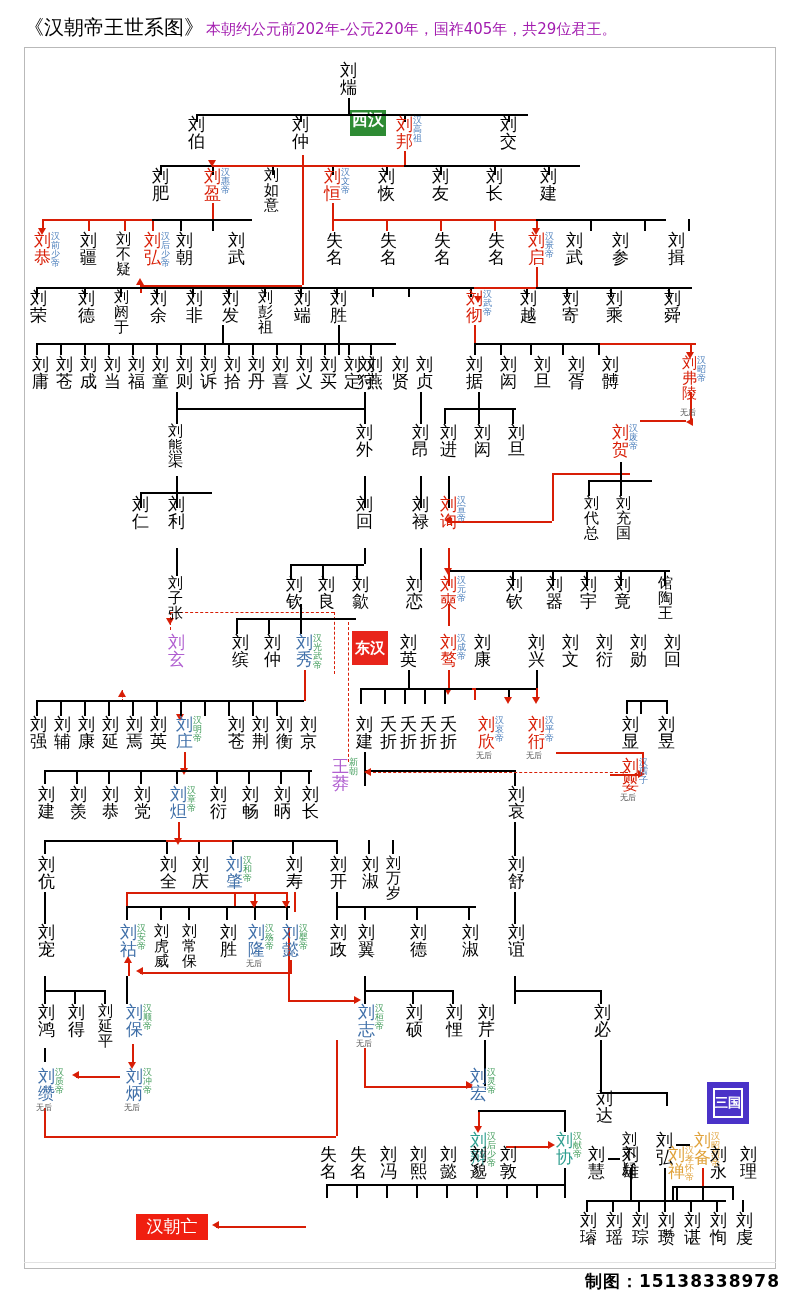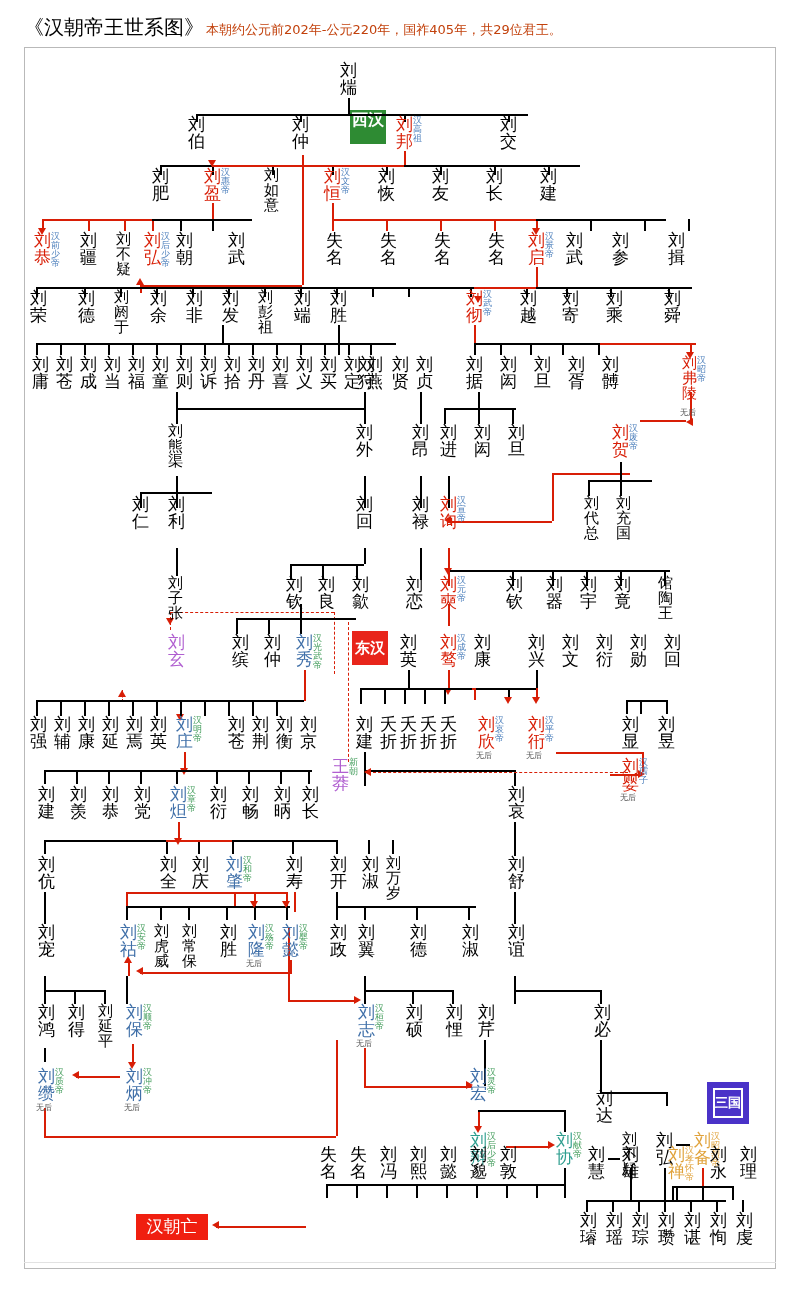--- a/index.html
+++ b/index.html
@@ -7,21 +7,21 @@
   body{
     font-family:"DejaVu Sans","Liberation Sans",sans-serif;
     width:800px;height:1307px;position:relative;overflow:hidden;
     -webkit-font-smoothing:antialiased;
   }
   #root{position:relative;width:800px;height:1307px;}
 
   
   .hdr{position:absolute;left:24px;top:14px;white-space:nowrap;}
   .hdr .t1{font-size:20px;font-weight:400;color:#000;letter-spacing:0px;}
-  .hdr .t2{font-size:13px;color:#c2410c;margin-left:2px;}
+  .hdr .t2{font-size:15px;color:#a21caf;margin-left:2px;}
 
   
   .frame{position:absolute;left:24px;top:47px;width:752px;height:1222px;
          border:1px solid #b9b9b9;background:#fff;box-sizing:border-box;}
 
   
   .node{position:absolute;white-space:nowrap;}
   
   .vname{display:inline-block;vertical-align:top;text-align:center;}
   .vname span{display:block;font-size:17px;line-height:17px;height:17px;}
@@ -40,21 +40,21 @@
   .c-blue{color:#4a7ebb;}
   .c-steel{color:#3f6fa8;}
   .c-green{color:#3f9b58;}
   .c-teal{color:#2e9e8f;}
   .c-purple{color:#b05fd0;}
   .c-orange{color:#e0a23a;}
 
   
   .seal{position:absolute;color:#fff;font-weight:700;text-align:center;
         font-size:16px;line-height:18px;letter-spacing:0;}
-  .seal.xihan{background:#2e8b33;left:350px;top:110px;width:36px;height:34px;
+  .seal.xihan{background:#2e8b33;left:350px;top:110px;width:36px;height:26px;
               font-size:16px;line-height:20px;}
   .seal.donghan{background:#e8251b;left:352px;top:631px;width:36px;height:34px;
                 font-size:15px;line-height:17px;padding-top:0;
                 display:flex;align-items:center;justify-content:center;}
   .seal.sanguo{background:#4a32c8;left:707px;top:1082px;width:38px;height:38px;
                border:2px solid #4a32c8;display:flex;align-items:center;
                justify-content:center;font-size:15px;line-height:16px;}
   .seal.sanguo .inner{border:2px solid #fff;width:26px;height:26px;
         display:flex;align-items:center;justify-content:center;font-size:13px;}
   .endbox{position:absolute;left:136px;top:1214px;background:#f01f10;color:#fff;
@@ -633,18 +633,19 @@
       <div class="node" style="left: 580px; top: 1212px;"><span class="vname  c-black"><span>刘</span><span>璿</span></span></div>
       <div class="node" style="left: 606px; top: 1212px;"><span class="vname  c-black"><span>刘</span><span>瑶</span></span></div>
       <div class="node" style="left: 632px; top: 1212px;"><span class="vname  c-black"><span>刘</span><span>琮</span></span></div>
       <div class="node" style="left: 658px; top: 1212px;"><span class="vname  c-black"><span>刘</span><span>瓒</span></span></div>
       <div class="node" style="left: 684px; top: 1212px;"><span class="vname  c-black"><span>刘</span><span>谌</span></span></div>
       <div class="node" style="left: 710px; top: 1212px;"><span class="vname  c-black"><span>刘</span><span>恂</span></span></div>
       <div class="node" style="left: 736px; top: 1212px;"><span class="vname  c-black"><span>刘</span><span>虔</span></span></div>
     </div>
 
   <div class="wmline"></div>
+  <div class="credit">制图：15138338978</div>
 </div>
 
 <style>
 
 #nodes .node{ }
 </style>
 
 </body></html>

